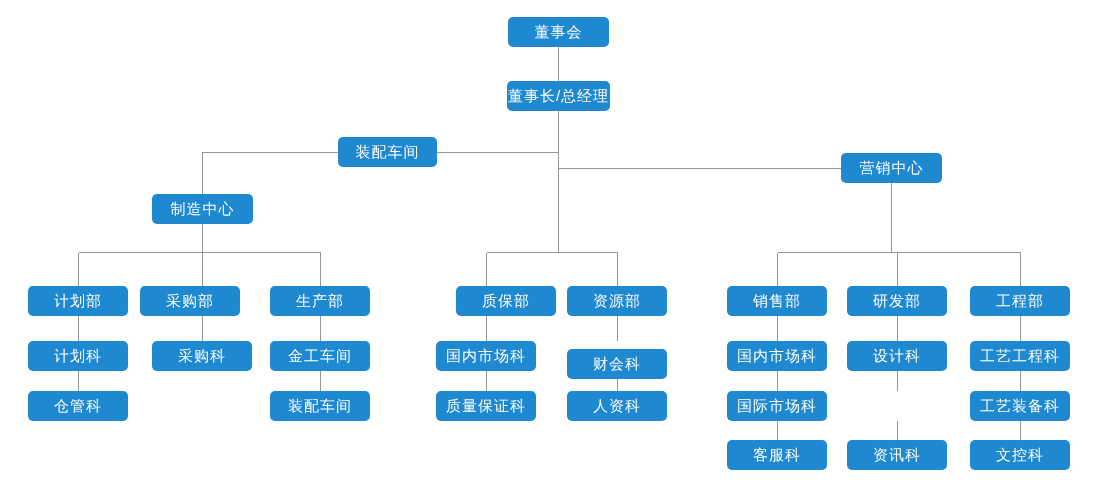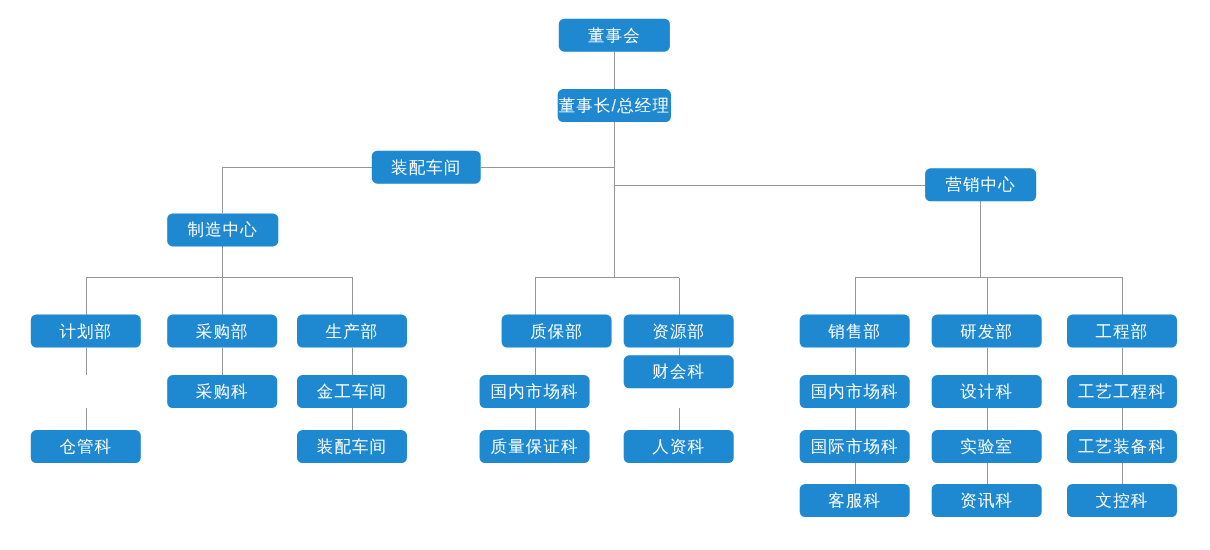--- a/index.html
+++ b/index.html
@@ -46,41 +46,41 @@
   </svg>
 
   <div class="node" style="left:508px;top:17px;width:101px">董事会</div>
   <div class="node" style="left:507px;top:81px;width:103px">董事长/总经理</div>
 
   <div class="node" style="left:338px;top:137px;width:99px">装配车间</div>
   <div class="node" style="left:841px;top:153px;width:101px">营销中心</div>
   <div class="node" style="left:152px;top:194px;width:101px">制造中心</div>
 
   <div class="node" style="left:28px;top:286px">计划部</div>
-  <div class="node" style="left:152px;top:286px">采购部</div>
+  <div class="node" style="left:140px;top:286px">采购部</div>
   <div class="node" style="left:270px;top:286px">生产部</div>
   <div class="node" style="left:456px;top:286px">质保部</div>
   <div class="node" style="left:567px;top:286px">资源部</div>
   <div class="node" style="left:727px;top:286px">销售部</div>
   <div class="node" style="left:847px;top:286px">研发部</div>
   <div class="node" style="left:970px;top:286px">工程部</div>
 
+  <div class="node" style="left:28px;top:341px">计划科</div>
   <div class="node" style="left:152px;top:341px">采购科</div>
   <div class="node" style="left:270px;top:341px">金工车间</div>
   <div class="node" style="left:436px;top:341px">国内市场科</div>
-  <div class="node" style="left:567px;top:323px">财会科</div>
+  <div class="node" style="left:567px;top:349px">财会科</div>
   <div class="node" style="left:727px;top:341px">国内市场科</div>
   <div class="node" style="left:847px;top:341px">设计科</div>
   <div class="node" style="left:970px;top:341px">工艺工程科</div>
 
   <div class="node" style="left:28px;top:391px">仓管科</div>
   <div class="node" style="left:270px;top:391px">装配车间</div>
   <div class="node" style="left:436px;top:391px">质量保证科</div>
   <div class="node" style="left:567px;top:391px">人资科</div>
   <div class="node" style="left:727px;top:391px">国际市场科</div>
-  <div class="node" style="left:847px;top:391px">实验室</div>
   <div class="node" style="left:970px;top:391px">工艺装备科</div>
 
   <div class="node" style="left:727px;top:440px">客服科</div>
   <div class="node" style="left:847px;top:440px">资讯科</div>
   <div class="node" style="left:970px;top:440px">文控科</div>
 
 </div>
 
 </body></html>

